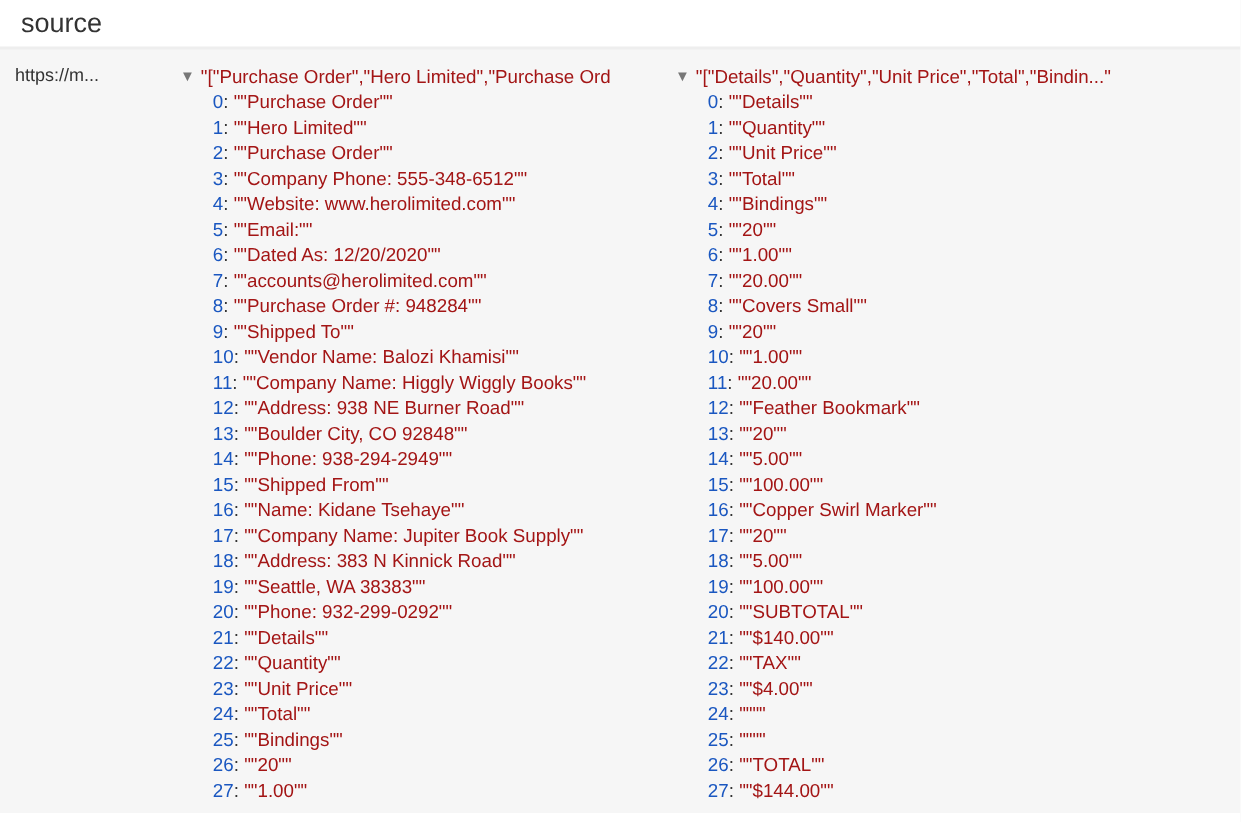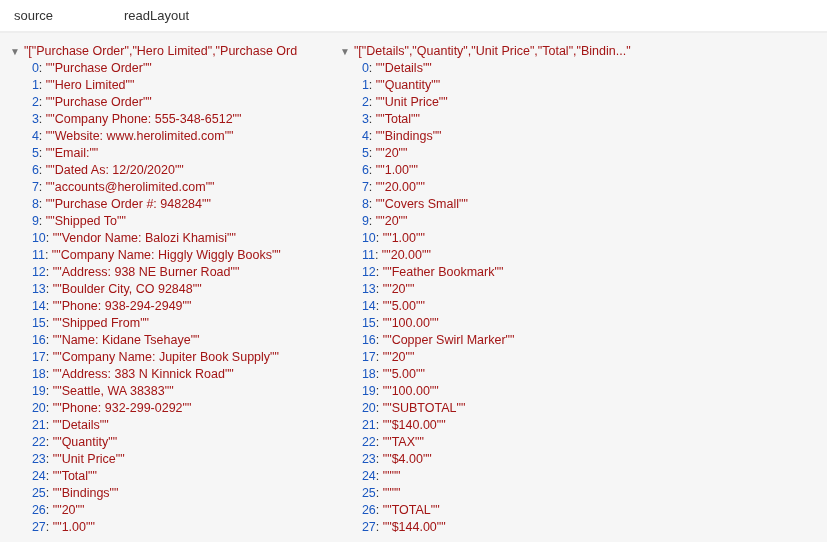--- a/index.html
+++ b/index.html
@@ -16,21 +16,21 @@
     height: 32px;
     align-items: center;
     border-bottom: 1px solid #eee;
     padding-left: 10px;
   }
   .col-source { width: 110px; }
   .col-read   { width: 330px; }
   .col-page   { flex: 1; }
   .hcell {
     color: #333;
-    font-size: 13px;
+    font-size: 18px;
     padding: 6px 4px;
   }
   .body {
     display: flex;
     background: #f6f6f6;
     padding: 10px 0 6px 10px;
     border-top: 1px solid #eee;
     min-height: 510px;
   }
   .source-cell {
@@ -74,24 +74,24 @@
   }
   .idx { color: #1a57c0; }
   .colon { color: #333; }
   .val { color: #a31515; }
 </style>
 </head>
 <body>
 
 <div class="header">
   <div class="hcell col-source">source</div>
-  <div class="hcell col-read">readLayout</div>
 </div>
 
 <div class="body">
+  <div class="col-source source-cell">https://m...</div>
 
   <div class="col-read">
     <div class="tree-root">
       <span class="tri">▼</span>
       <div class="tree">
         <div class="tree-header">"["Purchase Order","Hero Limited","Purchase Ord</div>
         <div class="items" id="read-items">
             <div class="item-row"><span class="idx">0</span><span class="colon">: </span><span class="val">""Purchase Order""</span></div>
             <div class="item-row"><span class="idx">1</span><span class="colon">: </span><span class="val">""Hero Limited""</span></div>
             <div class="item-row"><span class="idx">2</span><span class="colon">: </span><span class="val">""Purchase Order""</span></div>

